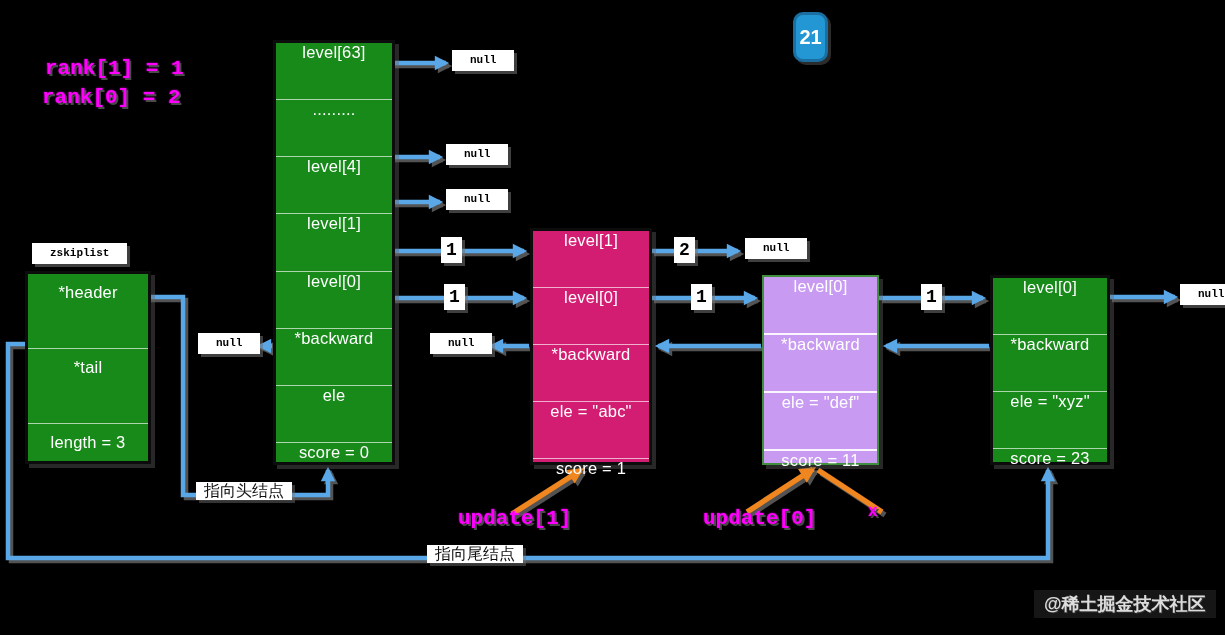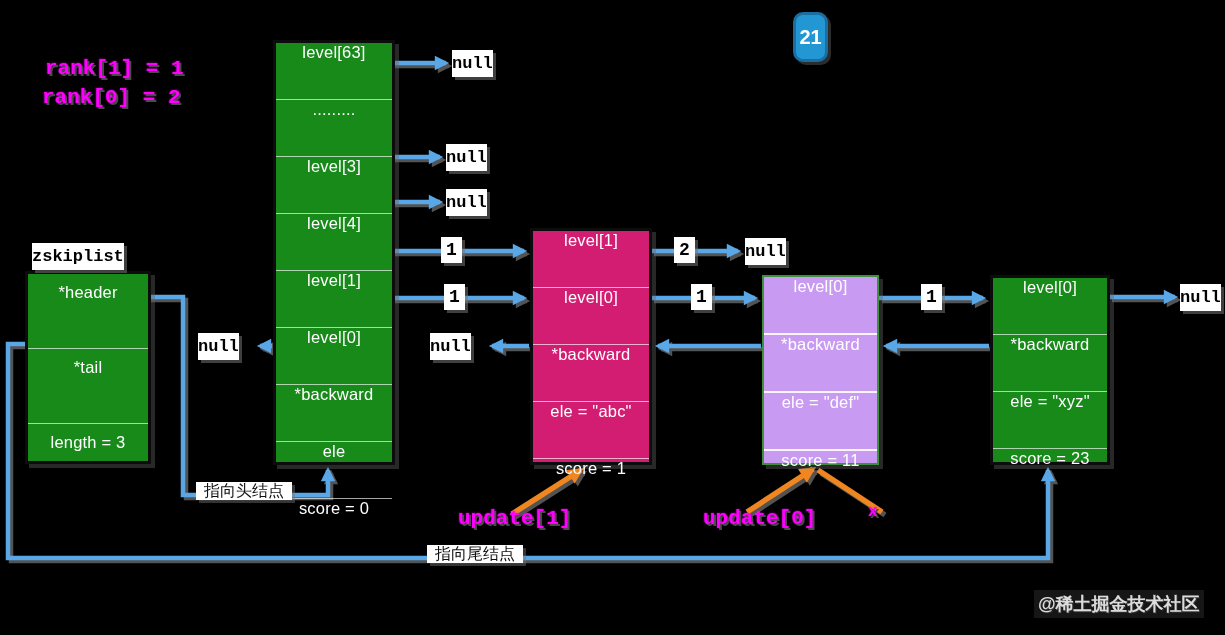--- a/index.html
+++ b/index.html
@@ -31,21 +31,21 @@
   .col .cell:first-child{border-top:none;}
   .green{background:var(--node_green);}
   .pink{background:var(--node_pink);}
   .purple{background:var(--node_purple);border:2.5px solid #3f8f3f;}
   .purple .cell{border-top:2px solid rgba(255,255,255,0.9);}
   .purple .cell:first-child{border-top:none;}
 
   .tag{
     position:absolute;background:#fff;color:#000;z-index:4;
     font-family:"Liberation Mono","DejaVu Sans Mono",monospace;font-weight:700;
-    font-size:17px;line-height:1;padding:5px 0;
+    font-size:11px;line-height:1;padding:5px 18px;
     box-shadow:3px 3px 0 rgba(115,115,115,0.55);
     display:flex;align-items:center;justify-content:center;white-space:nowrap;
   }
   .num{padding:4px 5px;font-size:18px;}
   .cn{
     position:absolute;background:#fff;color:#111;z-index:4;
     font-size:16px;line-height:1;padding:1px 8px;white-space:nowrap;
     box-shadow:3px 3px 0 rgba(115,115,115,0.45);
   }
   .mag{
@@ -56,21 +56,21 @@
   .badge{
     position:absolute;left:793px;top:12px;width:35px;height:50px;z-index:4;
     background:var(--badge_blue);border:3px solid #1a6fa0;border-radius:10px;
     box-sizing:border-box;display:flex;align-items:center;justify-content:center;
     box-shadow:3px 3px 0 rgba(110,110,110,0.4);
   }
   .badge span{color:#fff;font-size:20px;font-weight:700;}
   .watermark{
     position:absolute;left:1034px;top:590px;z-index:4;color:rgba(235,235,235,0.92);
     font-size:18px;font-weight:700;white-space:nowrap;
-    background:rgba(120,120,120,0.18);padding:2px 4px;text-shadow:1px 1px 0 #333;
+    background:rgba(120,120,120,0.18);padding:2px 10px;text-shadow:1px 1px 0 #333;
   }
 </style>
 </head>
 <body>
 
 <div class="stage">
 
   <svg class="wires" width="1225" height="635" viewBox="0 0 1225 635">
     <defs>
       <marker id="ab" viewBox="0 0 10 10" refX="7.5" refY="5" markerWidth="16" markerHeight="16" orient="auto" markerUnits="userSpaceOnUse">
@@ -115,21 +115,20 @@
 
   <div class="col green" style="left:25px;top:271px;width:126px;height:193px">
     <div class="cell">*header</div>
     <div class="cell">*tail</div>
     <div class="cell">length = 3</div>
   </div>
 
   <div class="col green" style="left:273px;top:40px;width:122px;height:425px">
     <div class="cell">level[63]</div>
     <div class="cell">.........</div>
-    <div class="cell">level[3]</div>
     <div class="cell">level[4]</div>
     <div class="cell">level[1]</div>
     <div class="cell">level[0]</div>
     <div class="cell">*backward</div>
     <div class="cell">ele</div>
     <div class="cell">score = 0</div>
   </div>
 
   <div class="col pink" style="left:530px;top:228px;width:122px;height:237px">
     <div class="cell">level[1]</div>

